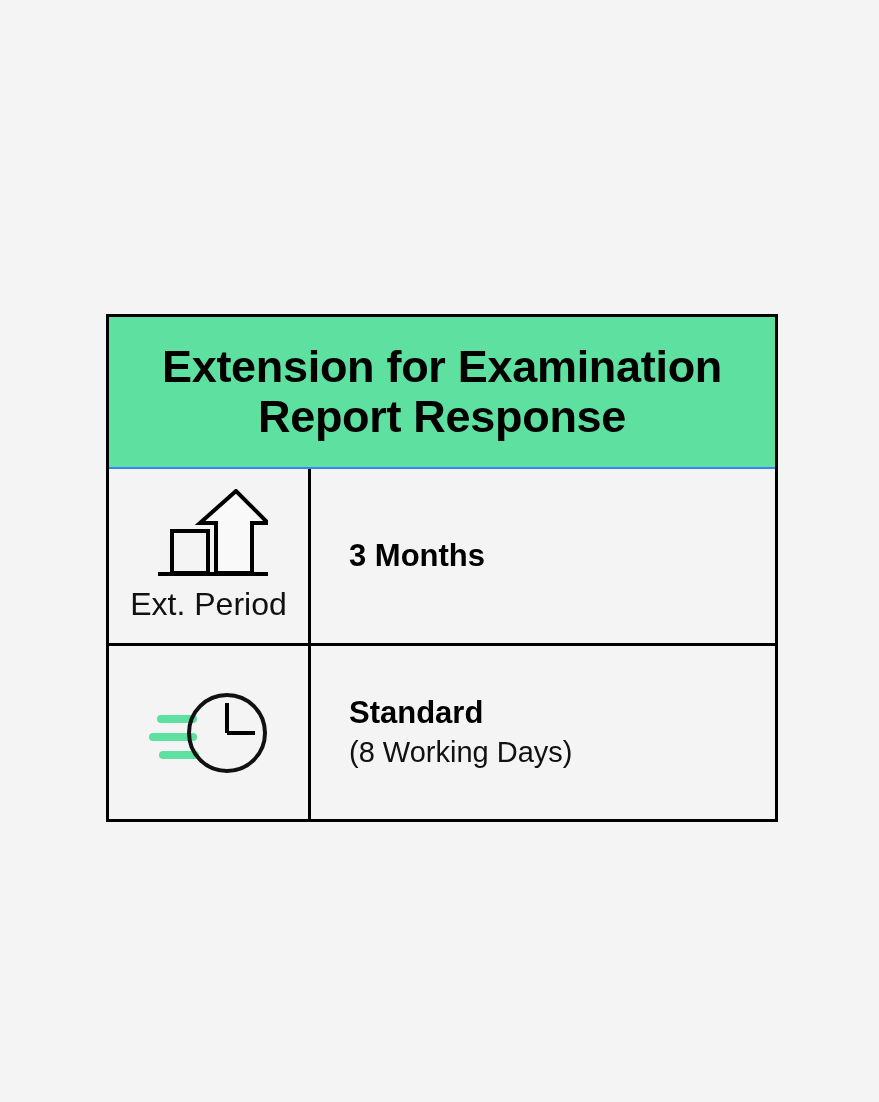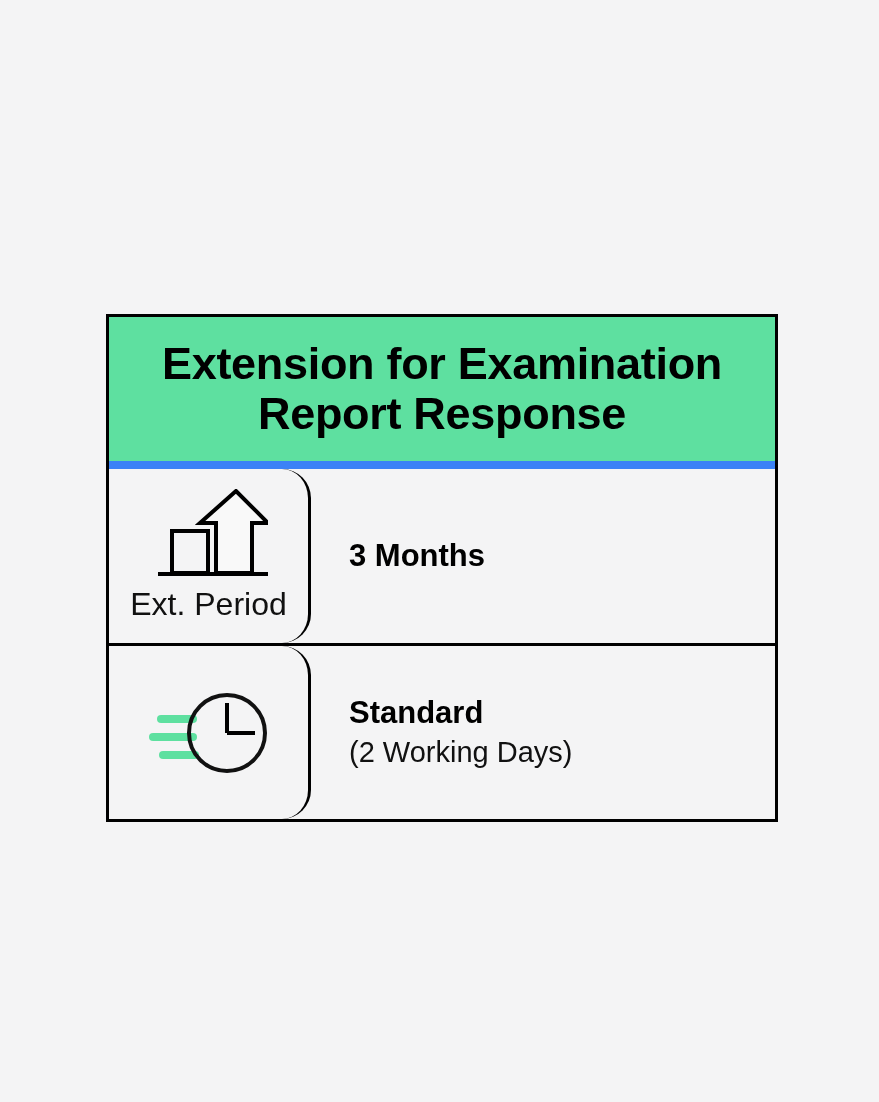--- a/index.html
+++ b/index.html
@@ -31,21 +31,21 @@
     box-sizing: border-box;
     border: 3px solid #000000;
     background: #f4f4f5;
     display: flex;
     flex-direction: column;
   }
 
   .card-header {
     flex: 0 0 152px;
     background: #5ee0a0;
-    border-bottom: 8px solid #3b82f6;
+    border-bottom: 2px solid #3b82f6;
     box-sizing: border-box;
     display: flex;
     align-items: center;
     justify-content: center;
     padding: 0 3px;
   }
   .card-header-title {
     font-size: 45px;
     font-weight: bold;
     color: #000000;
@@ -65,21 +65,20 @@
   }
 
   .row-icon-cell {
     flex: 0 0 202px;
     border-right: 3px solid #000000;
     box-sizing: border-box;
     display: flex;
     flex-direction: column;
     align-items: center;
     justify-content: center;
-    border-radius: 29px;
   }
   .row-icon-art {
     height: 92px;
     display: flex;
     align-items: flex-end;
     justify-content: center;
   }
   .row-icon-label {
     font-size: 32px;
     color: #111111;
@@ -153,19 +152,19 @@
 
             <circle cx="78" cy="47" r="38" fill="none" stroke="#111111" stroke-width="4"></circle>
 
             <line x1="78" y1="47" x2="78" y2="17" stroke="#000000" stroke-width="4"></line>
             <line x1="78" y1="47" x2="106" y2="47" stroke="#000000" stroke-width="4"></line>
           </svg>
         </div>
       </div>
       <div class="row-value-cell">
         <div class="value-primary">Standard</div>
-        <div class="value-secondary">(2 Working Days)</div>
+        <div class="value-secondary">(8 Working Days)</div>
       </div>
     </div>
 
   </div>
 
 </div>
 
 </body></html>

